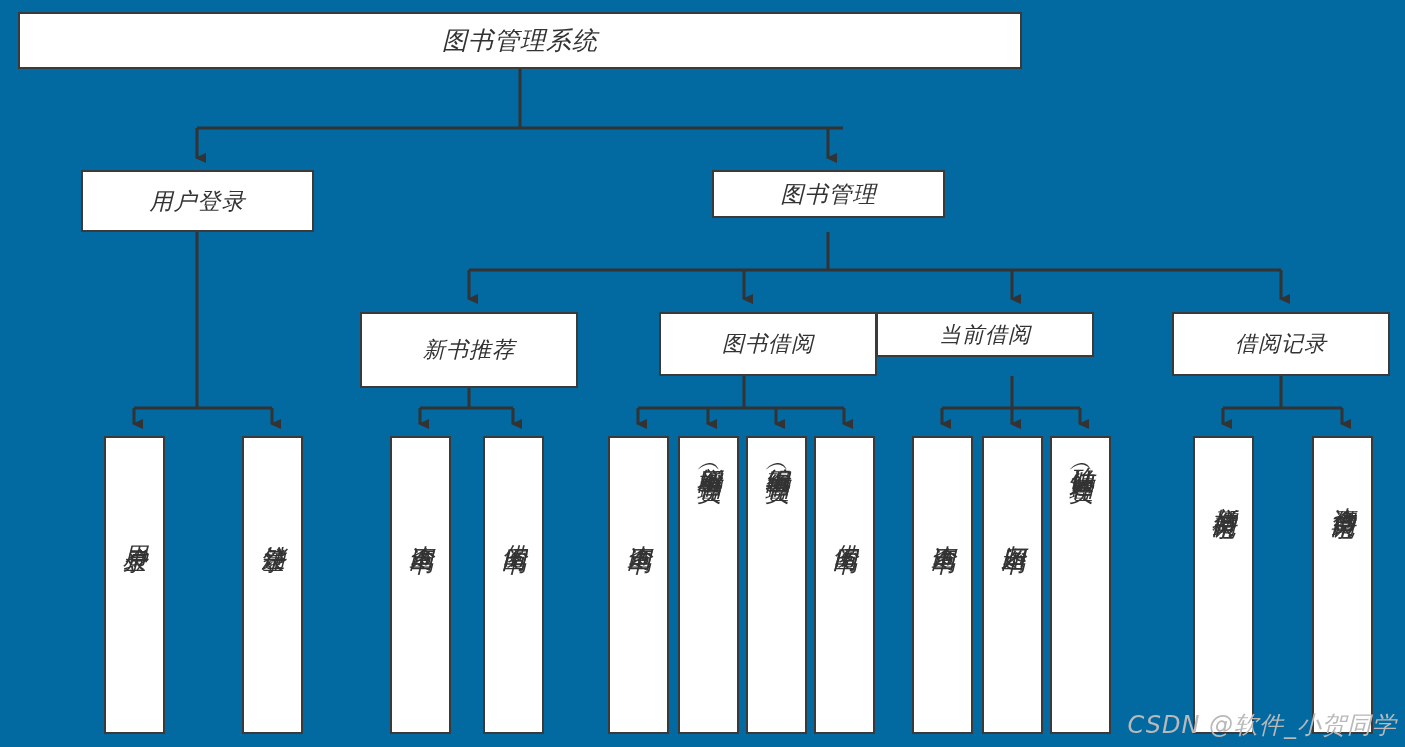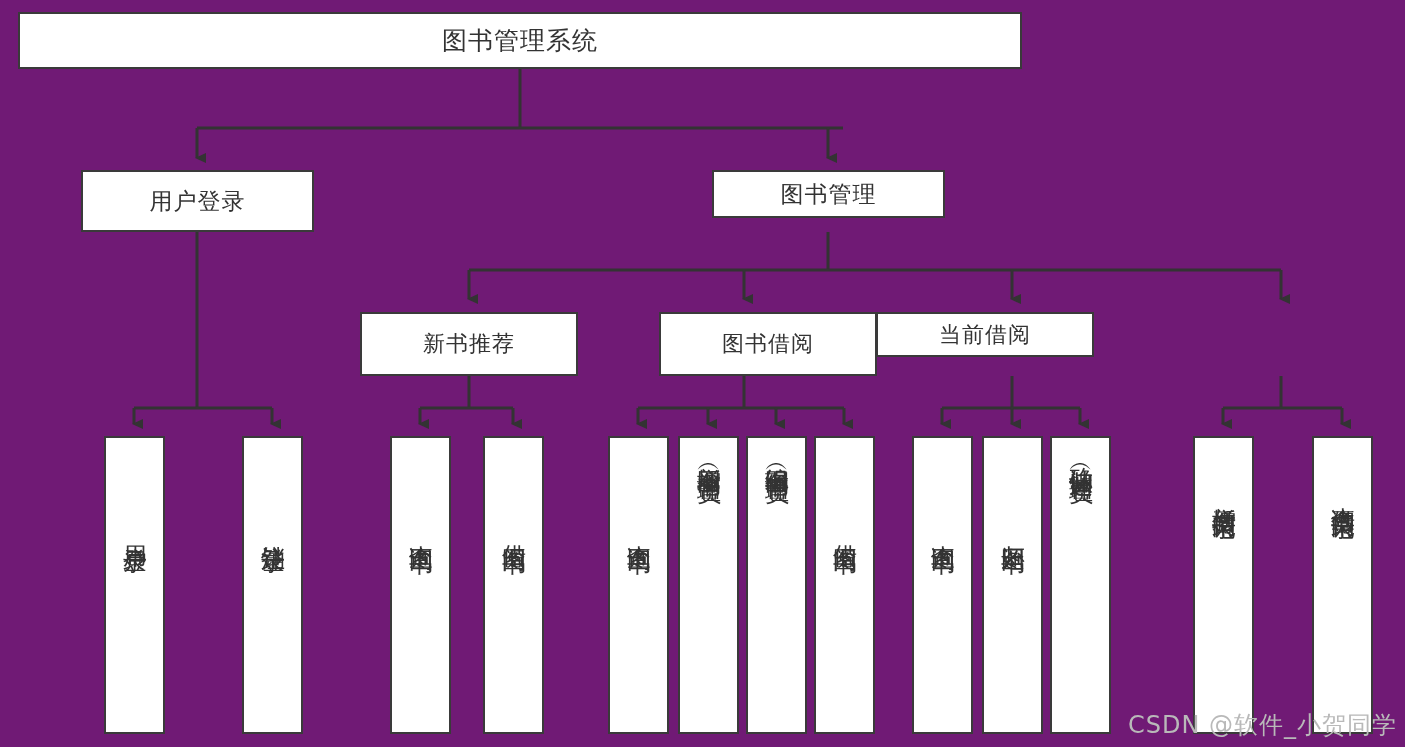--- a/index.html
+++ b/index.html
@@ -7,22 +7,23 @@
     padding: 0;
     background: #ffffff;
   }
   body {
     font-family: "DejaVu Sans", "Liberation Sans", sans-serif;
   }
   #diagram-root {
     position: relative;
     width: 1405px;
     height: 747px;
-    background: #701a75;
+    background: #0369a1;
     overflow: hidden;
+    font-style: italic;
   }
   #edge-layer {
     position: absolute;
     left: 0;
     top: 0;
     width: 1405px;
     height: 747px;
     pointer-events: none;
   }
   .node {
@@ -148,23 +149,24 @@
       <path d="M 1223 408 L 1223 424" marker-end="url(#arrowhead)"></path>
       <path d="M 1342 408 L 1342 424" marker-end="url(#arrowhead)"></path>
     </g>
   </svg>
 
   <div class="node node-root" id="n-root" style="left: 18px; top: 12px; width: 1004px; height: 57px;">图书管理系统</div>
 
   <div class="node node-l2" id="n-l2-0" style="left: 81px; top: 170px; width: 233px; height: 62px;">用户登录</div>
   <div class="node node-l2" id="n-l2-1" style="left: 712px; top: 170px; width: 233px; height: 48px;">图书管理</div>
 
-  <div class="node node-l3" id="n-l3-0" style="left: 360px; top: 312px; width: 218px; height: 64px;">新书推荐</div>
+  <div class="node node-l3" id="n-l3-0" style="left: 360px; top: 312px; width: 218px; height: 76px;">新书推荐</div>
   <div class="node node-l3" id="n-l3-1" style="left: 635px; top: 312px; width: 218px; height: 64px; margin-left: 24px;">图书借阅</div>
   <div class="node node-l3" id="n-l3-2" style="left: 876px; top: 312px; width: 218px; height: 45px;">当前借阅</div>
+  <div class="node node-l3" id="n-l3-3" style="left: 1172px; top: 312px; width: 218px; height: 64px;">借阅记录</div>
 
   <div class="node node-leaf leaf-short" id="n-leaf-0" style="left: 104px; top: 436px; width: 61px; height: 298px;">
     <span class="vtext">用户登录</span>
   </div>
   <div class="node node-leaf leaf-short" id="n-leaf-1" style="left: 242px; top: 436px; width: 61px; height: 298px;">
     <span class="vtext">注销登录</span>
   </div>
   <div class="node node-leaf leaf-short" id="n-leaf-2" style="left: 390px; top: 436px; width: 61px; height: 298px;">
     <span class="vtext">查询图书</span>
   </div>

